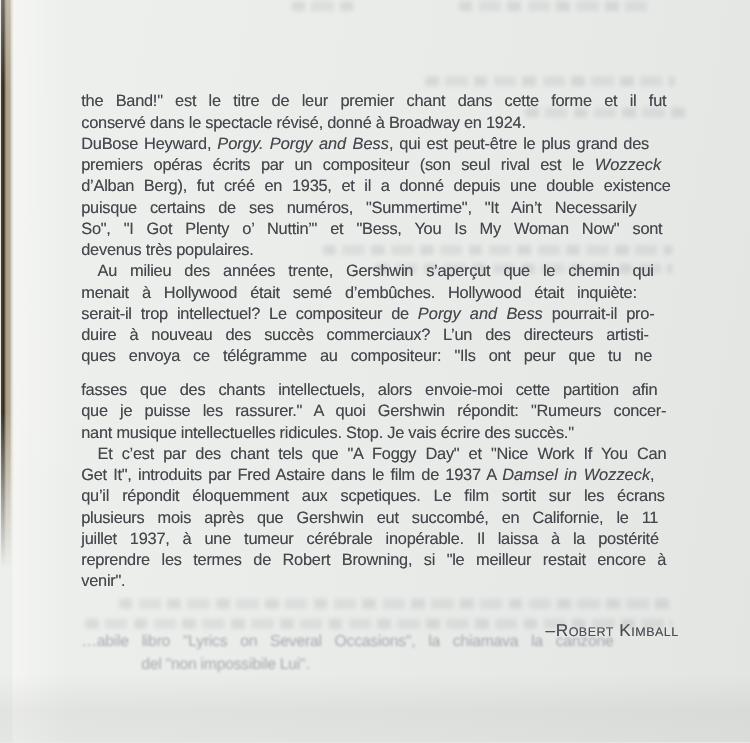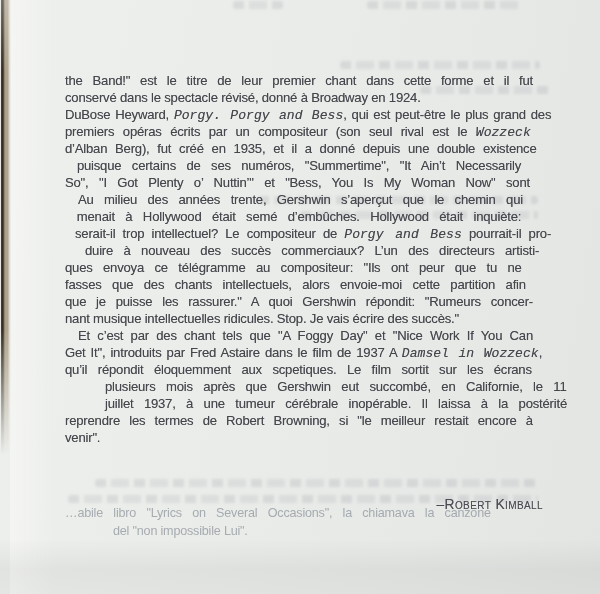--- a/index.html
+++ b/index.html
@@ -34,21 +34,21 @@
     -webkit-mask-image:linear-gradient(to bottom,rgba(0,0,0,.7) 0,#000 70px,#000 330px,rgba(0,0,0,0) 455px);
     mask-image:linear-gradient(to bottom,rgba(0,0,0,.7) 0,#000 70px,#000 330px,rgba(0,0,0,0) 455px);
   }
   .text-block{
     position:absolute;left:65px;top:72px;width:468px;
     font-size:13.1px;letter-spacing:-0.2px;color:#46474d;
     text-shadow:0 0 .4px rgba(70,71,77,.55);
   }
   .line{height:17px;line-height:17px;white-space:nowrap;transform-origin:0 50%;}
   .measure{display:inline-block;white-space:nowrap;}
-  .it{font-family:Liberation Mono, monospace;font-style:italic;letter-spacing:0;}
+  .it{font-family:Liberation Sans, sans-serif;font-style:italic;letter-spacing:0;}
   .signature{
     position:absolute;right:57px;top:497px;
     font-variant:small-caps;font-size:13.8px;letter-spacing:.4px;
     color:#4b4c54;text-shadow:0 0 .4px rgba(75,76,84,.5);
   }
   .bleed-line{
     position:absolute;font-size:12.6px;letter-spacing:-0.2px;
     color:rgba(122,130,141,.62);filter:blur(.7px);
     white-space:nowrap;transform-origin:0 50%;height:15px;line-height:15px;
   }
@@ -76,35 +76,36 @@
     <div class="smudge" style="top:211px;left:300px;width:238px"></div>
     <div class="smudge" style="top:479px;left:95px;width:445px"></div>
     <div class="smudge" style="top:495px;left:68px;width:470px"></div>
 
     <div class="text-block" id="text-block">
         <div class="line" style="word-spacing: 6.47px;"><span class="measure"><span>the Band!" est le titre de leur premier chant dans cette forme et il fut</span></span></div>
         <div class="line"><span class="measure"><span>conservé dans le spectacle révisé, donné à Broadway en 1924.</span></span></div>
         <div class="line" style="word-spacing: 1.45px;"><span class="measure"><span>DuBose Heyward, </span><span class="it">Porgy. Porgy and Bess</span><span>, qui est peut-être le plus grand des</span></span></div>
         <div class="line" style="word-spacing: 5.05px;"><span class="measure"><span>premiers opéras écrits par un compositeur (son seul rival est le </span><span class="it">Wozzeck</span></span></div>
         <div class="line" style="word-spacing: 4.37px;"><span class="measure"><span>d’Alban Berg), fut créé en 1935, et il a donné depuis une double existence</span></span></div>
-        <div class="line" style="word-spacing: 7px; text-align: center;"><span class="measure"><span>puisque certains de ses numéros, "Summertime", "It Ain’t Necessarily</span></span></div>
+        <div class="line" style="word-spacing: 7px;"><span class="measure"><span>puisque certains de ses numéros, "Summertime", "It Ain’t Necessarily</span></span></div>
         <div class="line" style="word-spacing: 7px;"><span class="measure"><span>So", "I Got Plenty o’ Nuttin’" et "Bess, You Is My Woman Now" sont</span></span></div>
+        <div class="line"><span class="measure"><span>devenus très populaires.</span></span></div>
         <div class="line" style="padding-left: 13px; word-spacing: 7px;"><span class="measure"><span>Au milieu des années trente, Gershwin s’aperçut que le chemin qui</span></span></div>
-        <div class="line" style="word-spacing: 7px; text-align: center;"><span class="measure"><span>menait à Hollywood était semé d’embûches. Hollywood était inquiète:</span></span></div>
-        <div class="line" style="word-spacing: 3.75px; margin-left: 10px;"><span class="measure"><span>serait-il trop intellectuel? Le compositeur de </span><span class="it">Porgy and Bess</span><span> pourrait-il pro-</span></span></div>
-        <div class="line" style="word-spacing: 7px; margin-left: 20px;"><span class="measure"><span>duire à nouveau des succès commerciaux? L’un des directeurs artisti-</span></span></div>
+        <div class="line" style="word-spacing: 7px;"><span class="measure"><span>menait à Hollywood était semé d’embûches. Hollywood était inquiète:</span></span></div>
+        <div class="line" style="word-spacing: 3.75px;"><span class="measure"><span>serait-il trop intellectuel? Le compositeur de </span><span class="it">Porgy and Bess</span><span> pourrait-il pro-</span></span></div>
+        <div class="line" style="word-spacing: 7px;"><span class="measure"><span>duire à nouveau des succès commerciaux? L’un des directeurs artisti-</span></span></div>
         <div class="line" style="word-spacing: 7px;"><span class="measure"><span>ques envoya ce télégramme au compositeur: "Ils ont peur que tu ne</span></span></div>
-        <div class="line" style="word-spacing: 7px;"><span class="measure"><span>fasses que des chants intellectuels, alors envoie-moi cette partition afin</span></span></div>
+        <div class="line" style="word-spacing: 7px; margin-top: 10px;"><span class="measure"><span>fasses que des chants intellectuels, alors envoie-moi cette partition afin</span></span></div>
         <div class="line" style="word-spacing: 6.39px;"><span class="measure"><span>que je puisse les rassurer." A quoi Gershwin répondit: "Rumeurs concer-</span></span></div>
         <div class="line"><span class="measure"><span>nant musique intellectuelles ridicules. Stop. Je vais écrire des succès."</span></span></div>
         <div class="line" style="padding-left: 13px; word-spacing: 3.91px;"><span class="measure"><span>Et c’est par des chant tels que "A Foggy Day" et "Nice Work If You Can</span></span></div>
         <div class="line" style="word-spacing: 1.63px;"><span class="measure"><span>Get It", introduits par Fred Astaire dans le film de 1937 A </span><span class="it">Damsel in Wozzeck</span><span>,</span></span></div>
         <div class="line" style="word-spacing: 7px; text-decoration: underline;"><span class="measure"><span>qu’il répondit éloquemment aux scpetiques. Le film sortit sur les écrans</span></span></div>
-        <div class="line" style="word-spacing: 7px; margin-left: 40px;"><span class="measure"><span>plusieurs mois après que Gershwin eut succombé, en Californie, le 11</span></span></div>
-        <div class="line" style="word-spacing: 7px; margin-left: 40px;"><span class="measure"><span>juillet 1937, à une tumeur cérébrale inopérable. Il laissa à la postérité</span></span></div>
+        <div class="line" style="word-spacing: 7px;"><span class="measure"><span>plusieurs mois après que Gershwin eut succombé, en Californie, le 11</span></span></div>
+        <div class="line" style="word-spacing: 7px;"><span class="measure"><span>juillet 1937, à une tumeur cérébrale inopérable. Il laissa à la postérité</span></span></div>
         <div class="line" style="word-spacing: 5.8px;"><span class="measure"><span>reprendre les termes de Robert Browning, si "le meilleur restait encore à</span></span></div>
         <div class="line"><span class="measure"><span>venir".</span></span></div>
       </div>
 
     <div class="signature">
       <span>–Robert Kimball</span>
     </div>
 
     <div id="bleed">
         <div class="bleed-line" style="left: 65px; top: 506px; word-spacing: 7px;"><span class="measure">…abile libro "Lyrics on Several Occasions", la chiamava la canzone</span></div>

